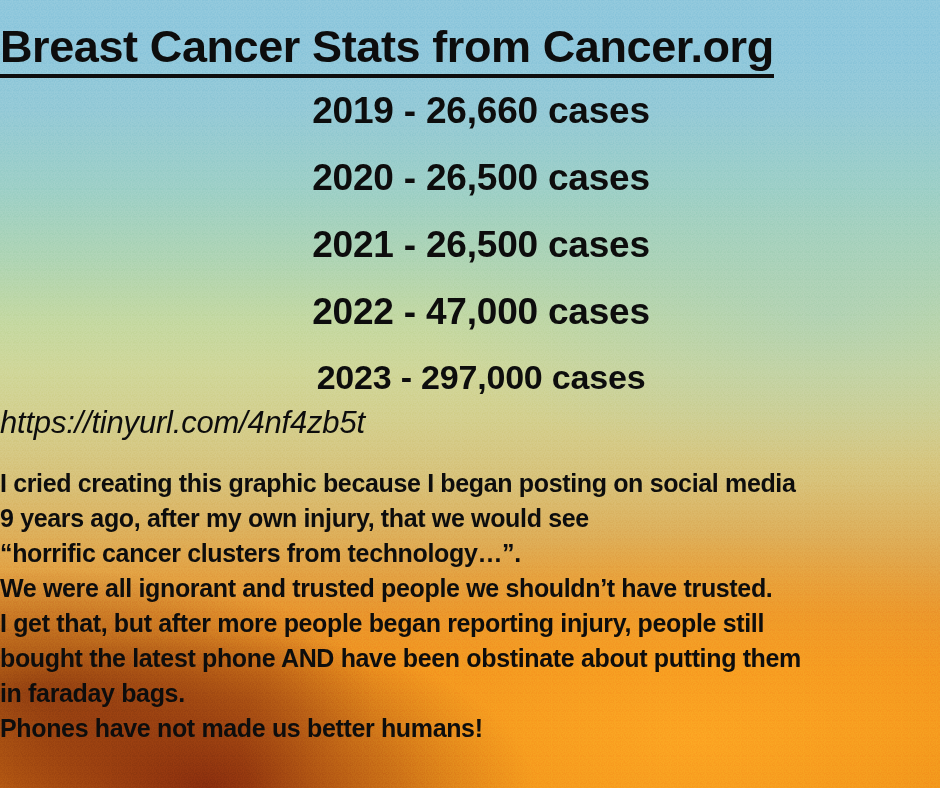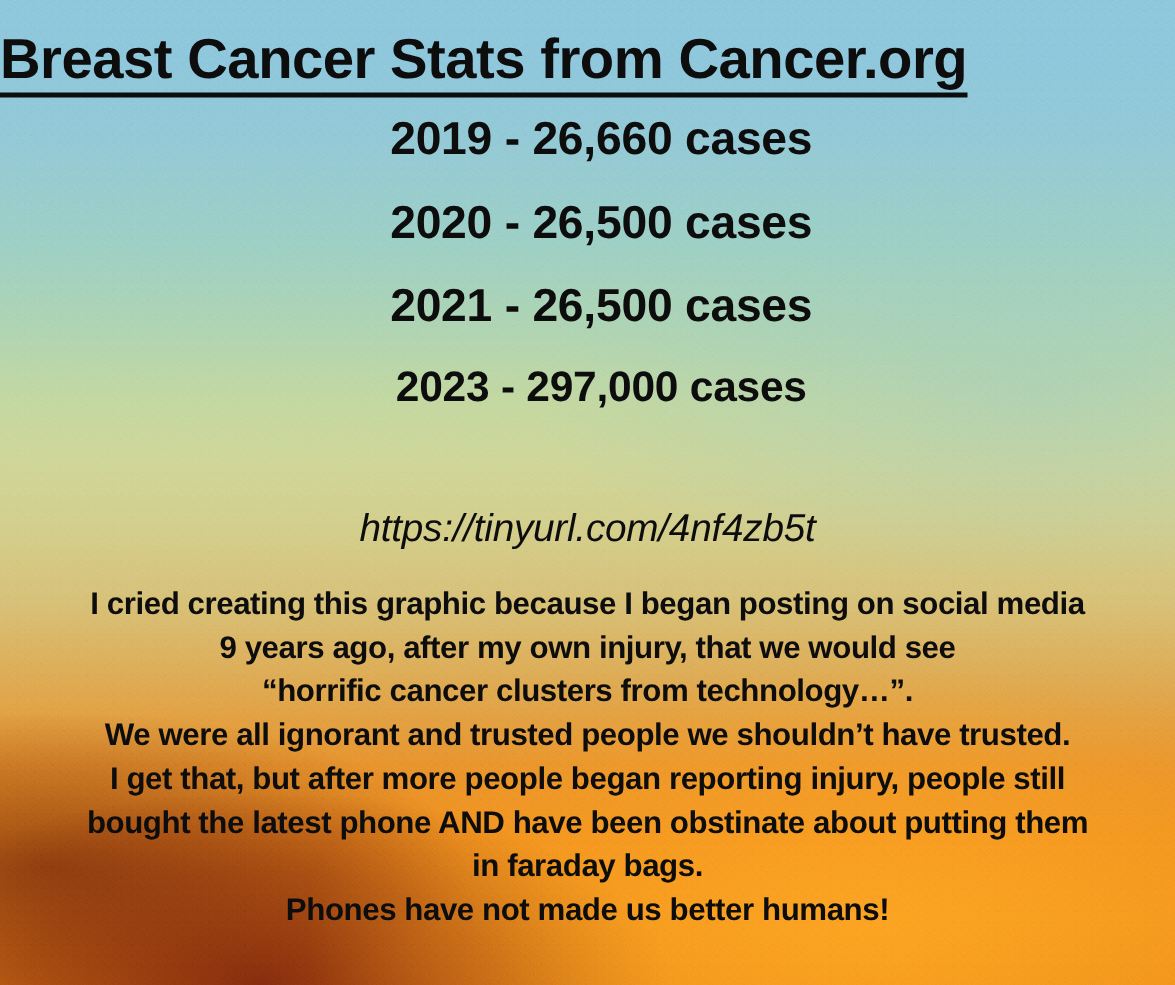--- a/index.html
+++ b/index.html
@@ -107,36 +107,35 @@
   .stat-line.big {
     font-size: 34px;
     height: 62px;
   }
 
   .source-url {
     position: absolute;
     top: 405px;
     left: 0;
     width: 100%;
-    text-align: center;
     font-size: 31px;
     font-style: italic;
     font-weight: normal;
     letter-spacing: -0.2px;
     white-space: nowrap;
   }
 
   .body-copy {
     position: absolute;
     top: 466px;
     left: 0;
     width: 100%;
   }
   .body-line {
-    text-align: center;
+    text-align: left;
     font-size: 25px;
     font-weight: bold;
     letter-spacing: -0.35px;
     line-height: 35px;
     height: 35px;
     white-space: nowrap;
   }
 </style>
 </head>
 <body>
@@ -145,20 +144,21 @@
   <div class="content">
 
     <div class="title">
       <span class="title-text">Breast Cancer Stats from Cancer.org</span>
     </div>
 
     <div class="stats">
       <div class="stat-line">2019 - 26,660 cases</div>
       <div class="stat-line">2020 - 26,500 cases</div>
       <div class="stat-line">2021 - 26,500 cases</div>
+      <div class="stat-line">2022 - 47,000 cases</div>
       <div class="stat-line big">2023 - 297,000 cases</div>
     </div>
 
     <div class="source-url">https://tinyurl.com/4nf4zb5t</div>
 
     <div class="body-copy">
       <div class="body-line">I cried creating this graphic because I began posting on social media</div>
       <div class="body-line">9 years ago, after my own injury, that we would see</div>
       <div class="body-line">“horrific cancer clusters from technology…”.</div>
       <div class="body-line">We were all ignorant and trusted people we shouldn’t have trusted.</div>

